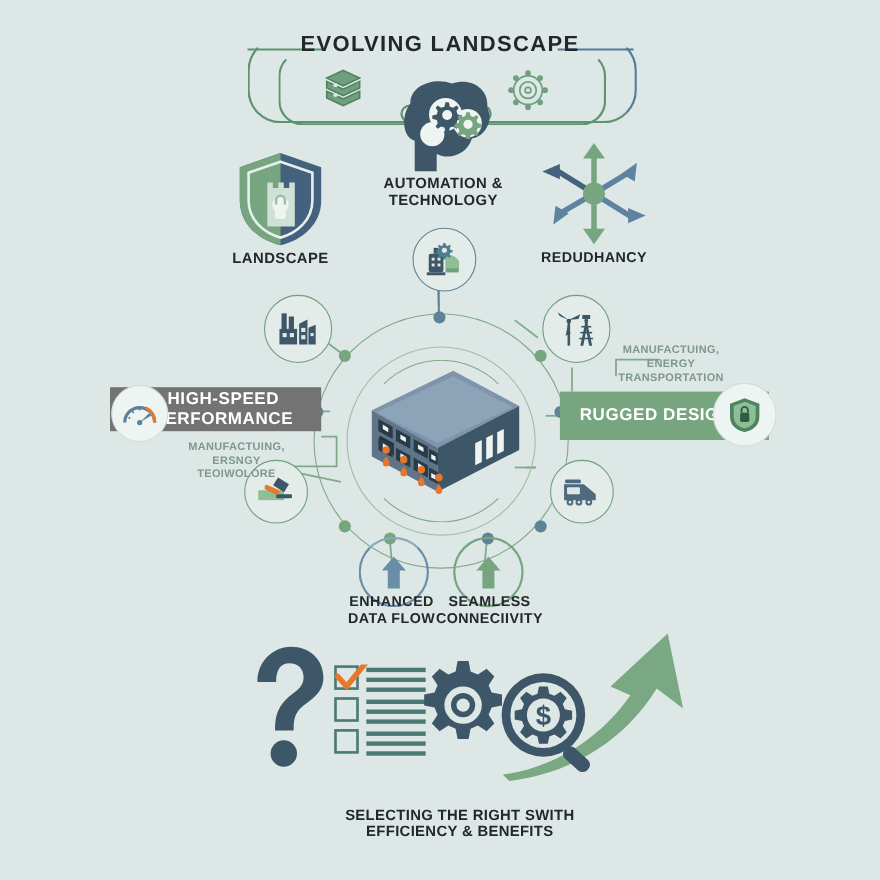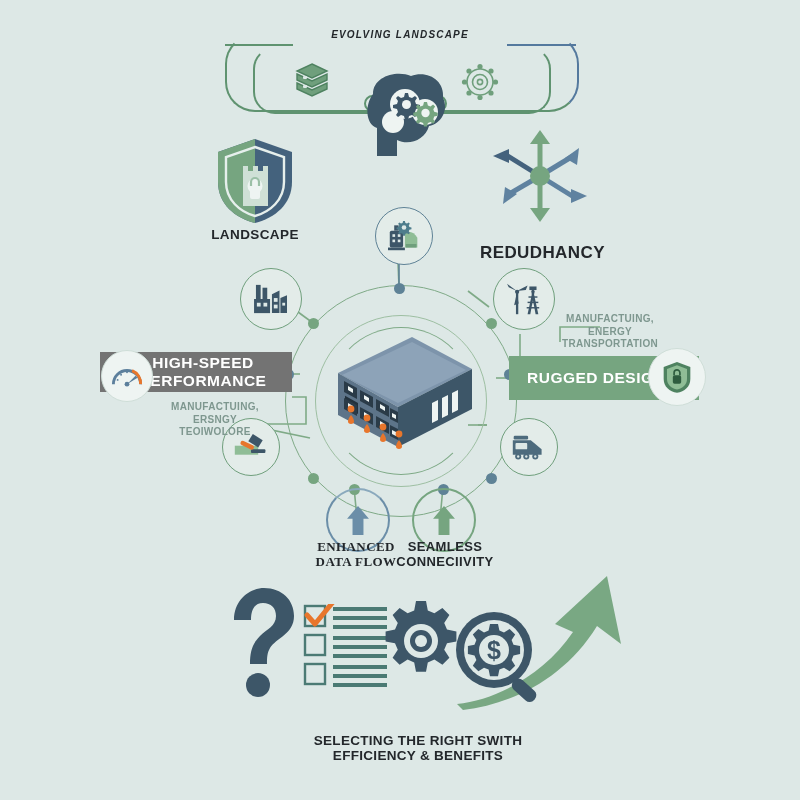--- a/index.html
+++ b/index.html
@@ -18,21 +18,21 @@
     white-space:pre-line;
   }
   .sublbl{
     position:absolute;text-align:center;
     color:#7e978f;font-weight:bold;
     letter-spacing:.3px;line-height:1.25;
     white-space:pre-line;font-size:10px;
   }
   
   #header-title{
-    left:0;right:0;top:29px;font-size:10px;letter-spacing:1.2px;font-style:italic;
+    left:0;right:0;top:29px;font-size:20px;letter-spacing:1.2px;
   }
   #header-frame{
     left:253px;top:47px;width:294px;height:63px;
     border:2px solid #5f9370;border-radius:22px;
     border-top-color:transparent;
   }
   #header-frame-outer{
     left:225px;top:34px;width:350px;height:74px;
     border:2px solid #5f9370;border-radius:30px;
     border-top-color:transparent;
@@ -197,20 +197,22 @@
       <g fill="#3d5668">
         <path d="M52 25 l3 0 1 4 3 1 3-2 2 2-2 3 1 3 4 1 0 3-4 1-1 3 2 3-2 2-3-2-3 1-1 4-3 0-1-4-3-1-3 2-2-2 2-3-1-3-4-1 0-3 4-1 1-3-2-3 2-2 3 2 3-1z"></path>
         <circle cx="53.5" cy="36.5" r="4.5" fill="#eef4f2"></circle>
       </g>
       <g fill="#76a580">
         <path d="M71 34 l3 0 .9 3.5 2.6.9 2.6-1.8 2 2-1.8 2.6.9 2.6 3.5.9 0 3-3.5.9-.9 2.6 1.8 2.6-2 2-2.6-1.8-2.6.9-.9 3.5-3 0-.9-3.5-2.6-.9-2.6 1.8-2-2 1.8-2.6-.9-2.6-3.5-.9 0-3 3.5-.9.9-2.6-1.8-2.6 2-2 2.6 1.8 2.6-.9z"></path>
         <circle cx="72.5" cy="45" r="4.2" fill="#eef4f2"></circle>
       </g>
     </svg>
   </div>
+  <div class="lbl" style="left:333px;top:159px;width:140px;font-size:13.5px;">AUTOMATION &amp;
+TECHNOLOGY</div>
 
   <div class="abs" style="left:485px;top:126px;width:110px;height:100px;">
     <svg viewBox="0 0 110 100" width="110" height="100">
       <g stroke-width="5" fill="none">
         <path d="M55 50 L55 14" stroke="#76a580"></path>
         <path d="M55 50 L55 86" stroke="#76a580"></path>
         <path d="M55 50 L18 27" stroke="#44627d"></path>
         <path d="M55 50 L92 73" stroke="#5f82a0"></path>
         <path d="M55 50 L24 68" stroke="#5f82a0"></path>
         <path d="M55 50 L88 30" stroke="#5f82a0"></path>
@@ -219,21 +221,21 @@
         <path d="M55 4 l10 14 h-20 Z" fill="#76a580"></path>
         <path d="M55 96 l10 -14 h-20 Z" fill="#76a580"></path>
         <path d="M8 30 l16 -7 v14 Z" fill="#44627d"></path>
         <path d="M102 70 l-16 -7 v14 Z" fill="#5f82a0"></path>
         <path d="M18 78 l2 -17 l12 7 Z" fill="#5f82a0"></path>
         <path d="M94 22 l-2 17 l-12 -7 Z" fill="#5f82a0"></path>
       </g>
       <circle cx="55" cy="50" r="10" fill="#76a580"></circle>
     </svg>
   </div>
-  <div class="lbl" style="left:480px;top:243px;width:120px;font-size:17px;">REDUDHANCY</div>
+  <div class="lbl" style="left:480px;top:227px;width:120px;font-size:13px;">REDUDHANCY</div>
 
   <div id="ring-outer" class="abs"></div>
   <div id="ring-inner" class="abs"></div>
   <div id="ring-arc" class="abs"></div>
 
   <div class="hub-node" style="left:394px;top:283px;background:#5e8296;"></div>
   <div class="hub-node" style="left:308px;top:318px;background:#76a580;"></div>
   <div class="hub-node" style="left:486px;top:318px;background:#76a580;"></div>
   <div class="hub-node" style="left:283px;top:369px;background:#5e8296;"></div>
   <div class="hub-node" style="left:504px;top:369px;background:#5e8296;"></div>
@@ -428,21 +430,21 @@
 ENERGY
 TRANSPORTATION</div>
 
   <div class="abs" style="left:326px;top:488px;width:60px;height:60px;border-radius:50%;
               border:2px solid #6b8ea8;border-top-color:#8aa9bd;
               display:flex;align-items:center;justify-content:center;">
     <svg viewBox="0 0 26 34" width="24" height="31">
       <path d="M13 1 L25 15 H19 V33 H7 V15 H1 Z" fill="#6b8ea8"></path>
     </svg>
   </div>
-  <div class="lbl" style="left:300px;top:540px;width:112px;font-size:13px;font-family:Liberation Serif, serif;">ENHANCED
+  <div class="lbl" style="left:300px;top:540px;width:112px;font-size:13px;">ENHANCED
 DATA FLOW</div>
 
   <div class="abs" style="left:412px;top:488px;width:60px;height:60px;border-radius:50%;
               border:2px solid #76a580;
               display:flex;align-items:center;justify-content:center;">
     <svg viewBox="0 0 26 34" width="24" height="31">
       <path d="M13 1 L25 15 H19 V33 H7 V15 H1 Z" fill="#76a580"></path>
     </svg>
   </div>
   <div class="lbl" style="left:389px;top:540px;width:112px;font-size:13px;">SEAMLESS

